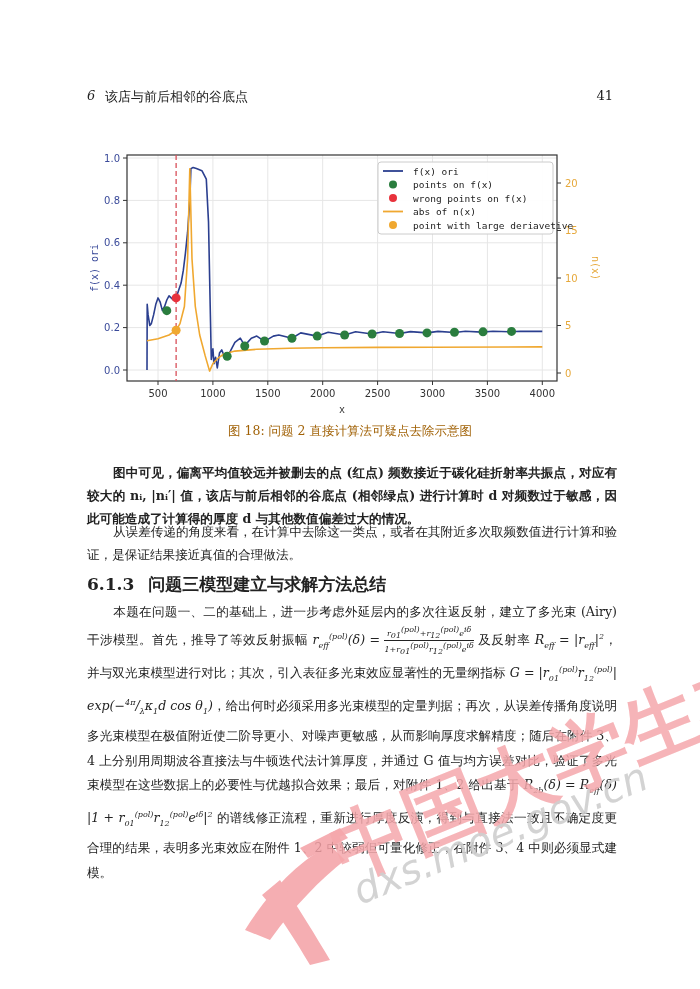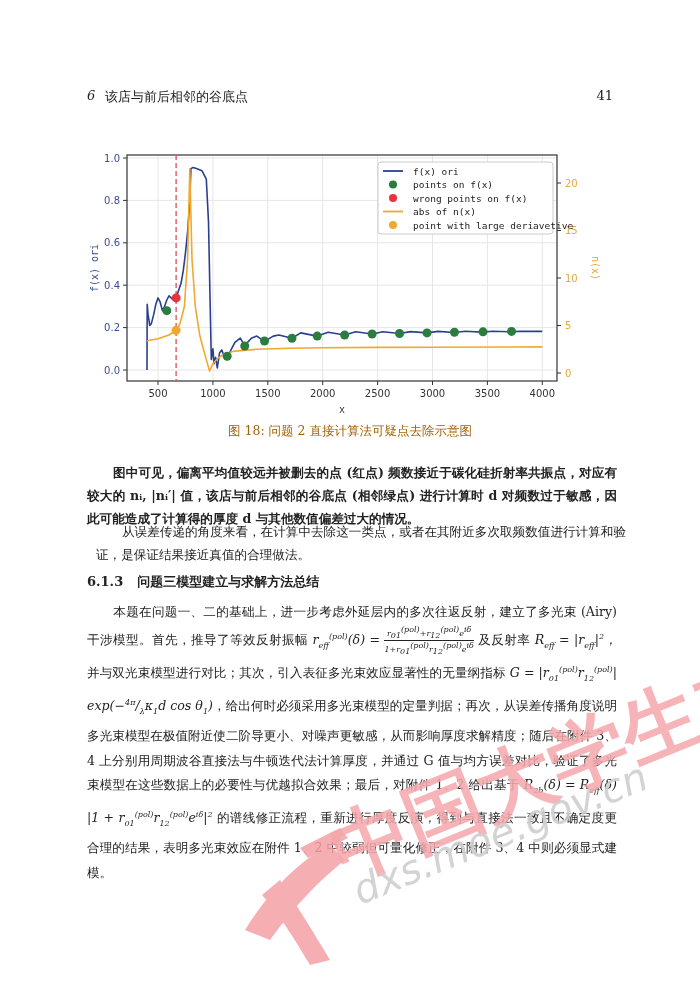--- a/index.html
+++ b/index.html
@@ -6,21 +6,21 @@
   body{width:700px;height:989px;position:relative;overflow:hidden;font-family:"DejaVu Serif","Liberation Serif",serif;color:#222;}
   .header{position:absolute;top:88px;left:87px;right:87px;height:18px;font-size:13px;}
   .header .sec{position:absolute;left:0;top:0;font-style:italic;}
   .header .sec-title{position:absolute;left:18px;top:0;}
   .header .page{position:absolute;right:0;top:0;}
   .chart{position:absolute;left:0;top:140px;width:700px;height:280px;}
   .chart svg{position:absolute;left:0;top:0;}
   .caption{position:absolute;top:423px;left:0;width:700px;text-align:center;font-size:12.5px;color:#a16207;}
   .para{position:absolute;left:87px;width:530px;font-size:12.6px;line-height:23px;text-align:justify;}
   .para .indent{display:inline-block;width:26px;}
-  .subsec{position:absolute;left:87px;top:573px;font-size:13px;font-weight:bold;}
+  .subsec{position:absolute;left:87px;top:573px;font-size:17px;font-weight:bold;}
   .subsec .num{margin-right:14px;}
   .math{font-style:italic;font-family:"DejaVu Serif",serif;}
   sup,sub{font-size:8px;}
   .wm{position:absolute;left:0;top:0;width:700px;height:989px;pointer-events:none;}
 </style>
 </head>
 <body>
 
 <div class="header">
   <span class="sec">6</span>
@@ -121,21 +121,21 @@
       </g>
     </svg>
 </div>
 
 <div class="caption">图 18: 问题 2 直接计算法可疑点去除示意图</div>
 
 <div class="para" style="top:461px;font-weight:bold;">
   <span class="indent"></span><span>图中可见，偏离平均值较远并被删去的点 (红点) 频数接近于碳化硅折射率共振点，对应有较大的 nᵢ, |nᵢ′| 值，该店与前后相邻的谷底点 (相邻绿点) 进行计算时 d 对频数过于敏感，因此可能造成了计算得的厚度 d 与其他数值偏差过大的情况。</span>
 </div>
 
-<div class="para" style="top:520px;margin-left:9px;">
+<div class="para" style="top:520px;">
   <span class="indent"></span><span>从误差传递的角度来看，在计算中去除这一类点，或者在其附近多次取频数值进行计算和验证，是保证结果接近真值的合理做法。</span>
 </div>
 
 <div class="subsec">
   <span class="num">6.1.3</span><span>问题三模型建立与求解方法总结</span>
 </div>
 
 <div class="para" style="top:600px;line-height:24.5px;">
   <span class="indent"></span><span>本题在问题一、二的基础上，进一步考虑外延层内的多次往返反射，建立了多光束 (Airy) 干涉模型。首先，推导了等效反射振幅 </span><span class="math">r<sub>eff</sub><sup>(pol)</sup>(δ) = <span style="display:inline-block;vertical-align:middle;text-align:center;font-size:8px;line-height:9px;"><span style="display:block;border-bottom:1px solid #222;">r<sub>01</sub><sup>(pol)</sup>+r<sub>12</sub><sup>(pol)</sup>e<sup>iδ</sup></span><span style="display:block;">1+r<sub>01</sub><sup>(pol)</sup>r<sub>12</sub><sup>(pol)</sup>e<sup>iδ</sup></span></span></span><span> 及反射率 </span><span class="math">R<sub>eff</sub> = |r<sub>eff</sub>|<sup>2</sup></span><span>，并与双光束模型进行对比；其次，引入表征多光束效应显著性的无量纲指标 </span><span class="math">G = |r<sub>01</sub><sup>(pol)</sup>r<sub>12</sub><sup>(pol)</sup>| exp(−<sup>4π</sup>/<sub>λ</sub>κ<sub>1</sub>d cos θ<sub>1</sub>)</span><span>，给出何时必须采用多光束模型的定量判据；再次，从误差传播角度说明多光束模型在极值附近使二阶导更小、对噪声更敏感，从而影响厚度求解精度；随后在附件 3、4 上分别用周期波谷直接法与牛顿迭代法计算厚度，并通过 G 值与均方误差对比，验证了多光束模型在这些数据上的必要性与优越拟合效果；最后，对附件 1、2 给出基于 </span><span class="math">R<sub>2b</sub>(δ) = R<sub>eff</sub>(δ) |1 + r<sub>01</sub><sup>(pol)</sup>r<sub>12</sub><sup>(pol)</sup>e<sup>iδ</sup>|<sup>2</sup></span><span> 的谱线修正流程，重新进行厚度反演，得到与直接法一致且不确定度更合理的结果，表明多光束效应在附件 1、2 中较弱但可量化修正，在附件 3、4 中则必须显式建模。</span>
 </div>

